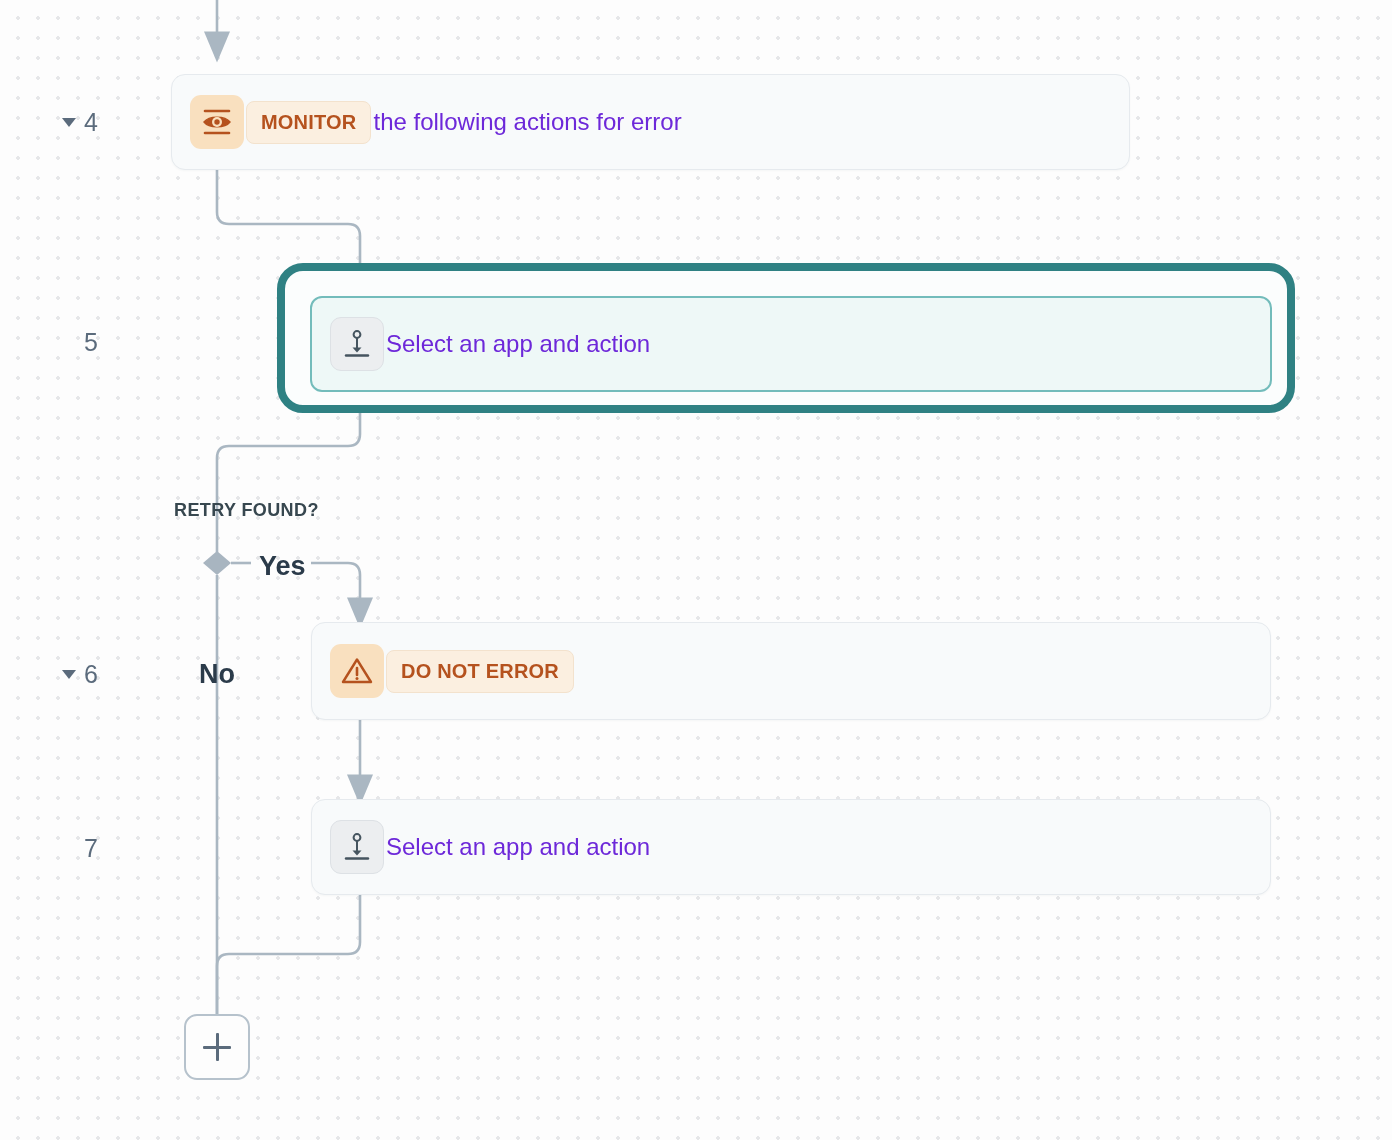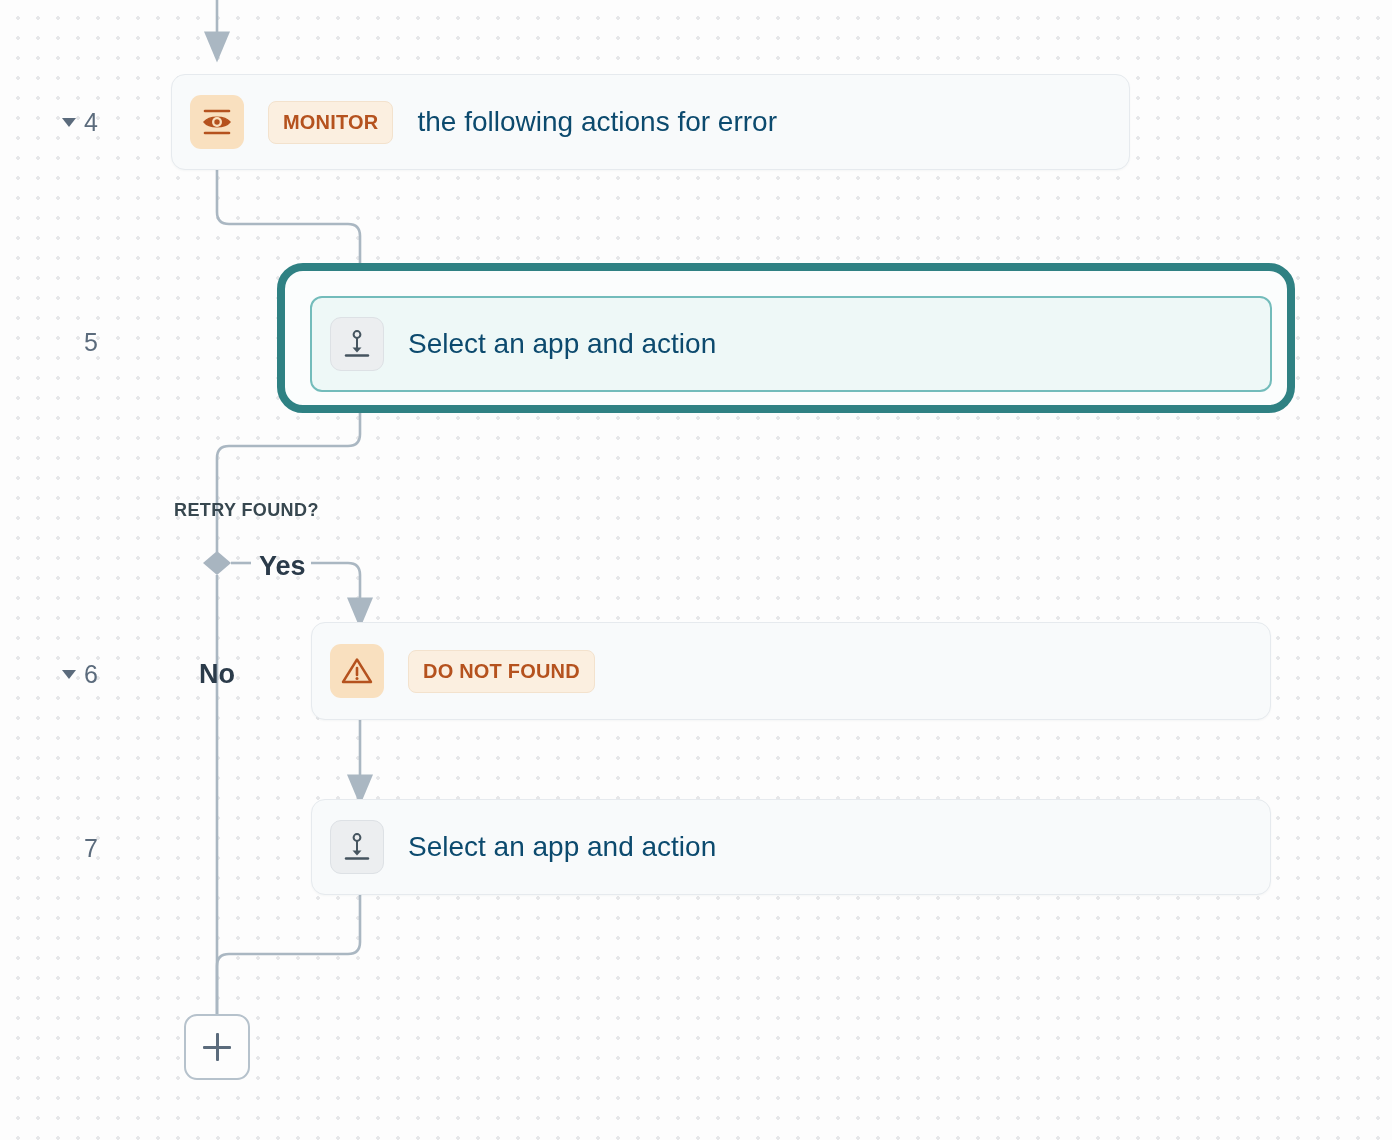--- a/index.html
+++ b/index.html
@@ -66,21 +66,21 @@
 
   
   .card {
     position: absolute;
     display: flex;
     align-items: center;
     background: #f8fafb;
     border: 1px solid #e6eaee;
     border-radius: 14px;
     padding: 0 18px;
-    gap: 24px;
+    gap: 2px;
   }
   .card.plain { box-shadow: 0 1px 2px rgba(30,45,60,.035); }
 
   
   .select-ring {
     position: absolute;
     border: 8px solid #2f8183;
     border-radius: 26px;
     background: #fbfdfd;
   }
@@ -119,22 +119,22 @@
     padding: 9px 14px;
     color: #b5521e;
     font-weight: bold;
     font-size: 20px;
     letter-spacing: .2px;
     white-space: nowrap;
     flex: none;
   }
 
   .card-text {
-    font-size: 28px;
-    color: #0c4a6e;
+    font-size: 24px;
+    color: #6d28d9;
     white-space: nowrap;
     font-family: "Liberation Sans", "DejaVu Sans", sans-serif;
   }
 
   
   .branch-title {
     position: absolute;
     font-size: 18px;
     font-weight: bold;
     color: #37474f;
@@ -254,21 +254,21 @@
   </div>
 
   <div class="card plain" style="left:311px; top:622px; width:960px; height:98px;">
     <span class="icon-tile amber">
       <svg width="34" height="34" viewBox="0 0 34 34" xmlns="http://www.w3.org/2000/svg">
         <path d="M17,5.5 L31,28 L3,28 z" fill="none" stroke="#b5521e" stroke-width="2.4" stroke-linejoin="round"></path>
         <line x1="17" y1="14" x2="17" y2="21" stroke="#b5521e" stroke-width="2.6" stroke-linecap="round"></line>
         <circle cx="17" cy="24.6" r="1.5" fill="#b5521e"></circle>
       </svg>
     </span>
-    <span class="pill">DO NOT FOUND</span>
+    <span class="pill">DO NOT ERROR</span>
   </div>
 
   <div class="gutter" style="left:28px; top:833px;">
     <span class="caret hidden"></span>
     <span class="num">7</span>
   </div>
 
   <div class="card plain" style="left:311px; top:799px; width:960px; height:96px;">
     <span class="icon-tile grey">
       <svg width="32" height="32" viewBox="0 0 32 32" xmlns="http://www.w3.org/2000/svg">

